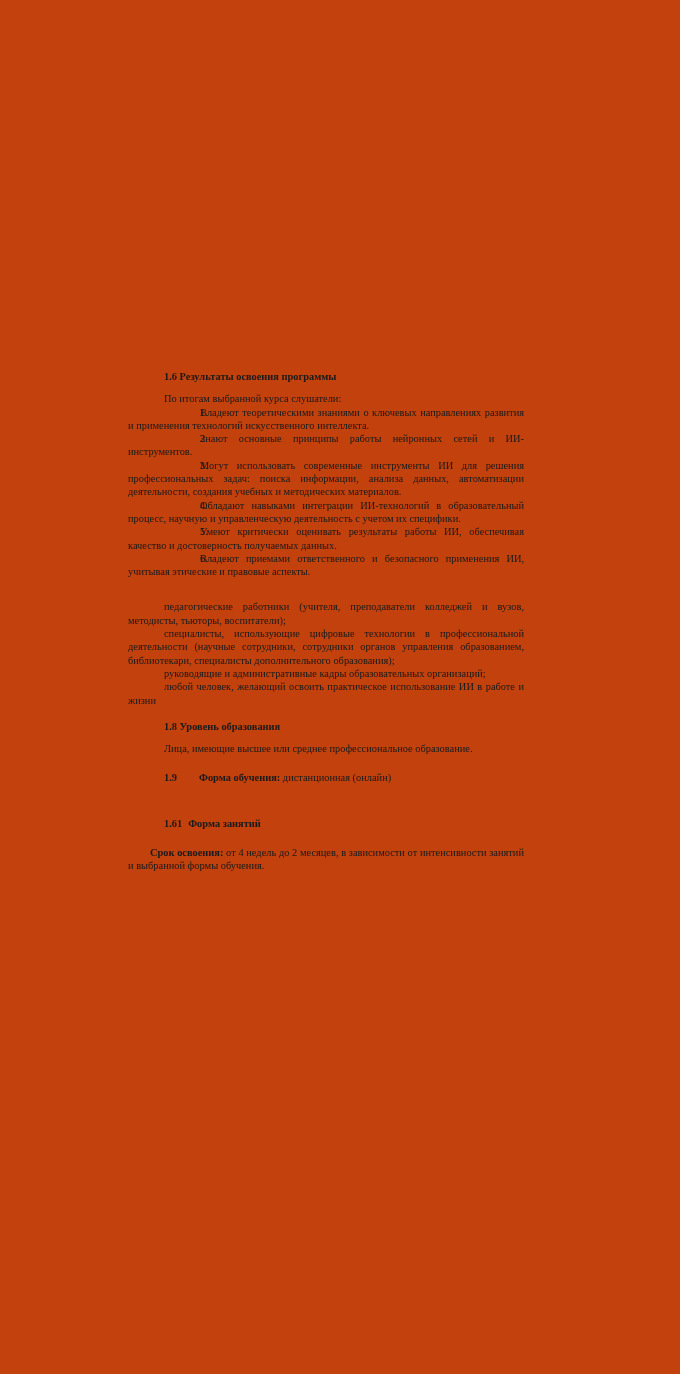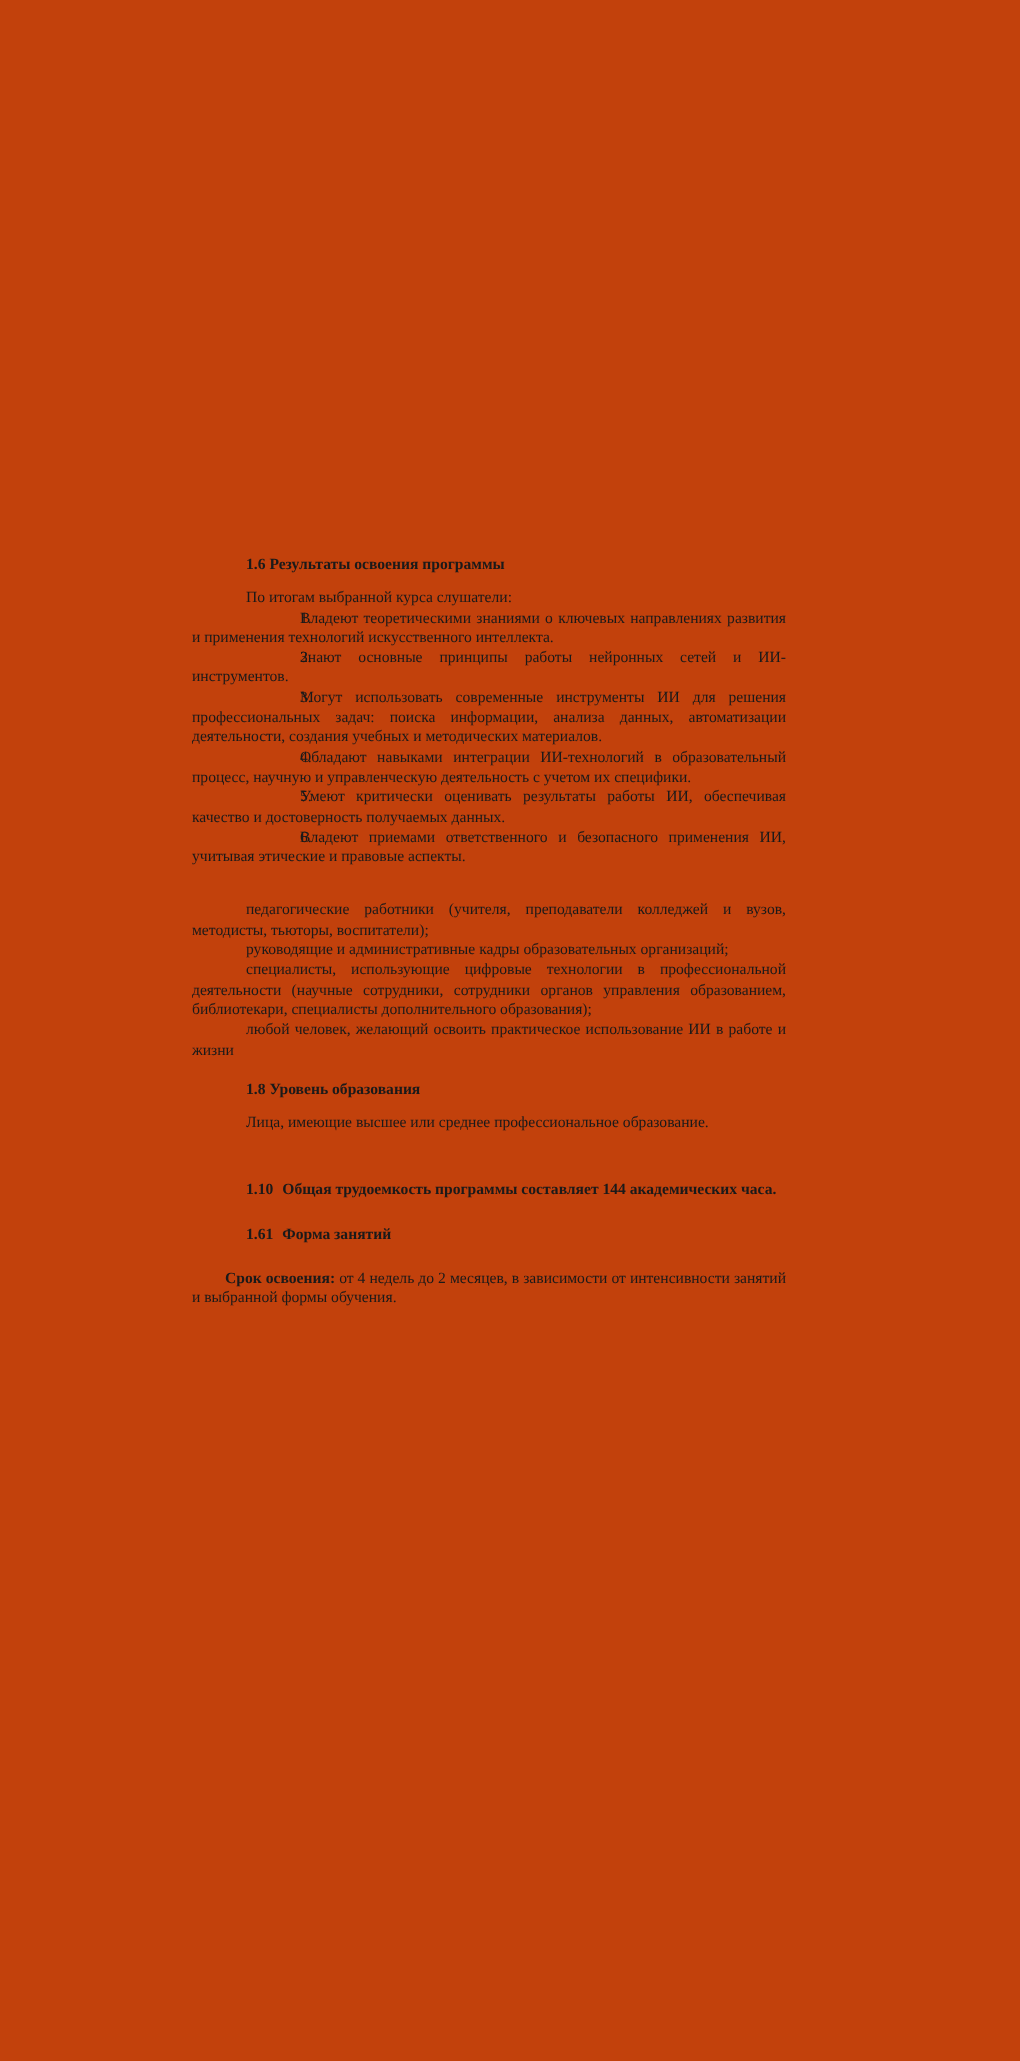--- a/index.html
+++ b/index.html
@@ -107,36 +107,36 @@
     <p class="listitem"><span class="num">2.</span><span>Знают основные принципы работы нейронных сетей и ИИ-инструментов.</span></p>
     <p class="listitem"><span class="num">3.</span><span>Могут использовать современные инструменты ИИ для решения профессиональных задач: поиска информации, анализа данных, автоматизации деятельности, создания учебных и методических материалов.</span></p>
     <p class="listitem"><span class="num">4.</span><span>Обладают навыками интеграции ИИ-технологий в образовательный процесс, научную и управленческую деятельность с учетом их специфики.</span></p>
     <p class="listitem"><span class="num">5.</span><span>Умеют критически оценивать результаты работы ИИ, обеспечивая качество и достоверность получаемых данных.</span></p>
     <p class="listitem"><span class="num">6.</span><span>Владеют приемами ответственного и безопасного применения ИИ, учитывая этические и правовые аспекты.</span></p>
 
     <div class="spacer-md"></div>
 
     <div class="spacer-sm"></div>
     <p class="para">педагогические работники (учителя, преподаватели колледжей и вузов, методисты, тьюторы, воспитатели);</p>
+    <p class="para">специалисты, использующие цифровые технологии в профессиональной деятельности (научные сотрудники, сотрудники органов управления образованием, библиотекари, специалисты дополнительного образования);</p>
     <p class="para">руководящие и административные кадры образовательных организаций;</p>
-    <p class="para">специалисты, использующие цифровые технологии в профессиональной деятельности (научные сотрудники, сотрудники органов управления образованием, библиотекари, специалисты дополнительного образования);</p>
     <p class="para">любой человек, желающий освоить практическое использование ИИ в работе и жизни</p>
 
     <div class="spacer-md"></div>
 
     <p class="heading">1.8 Уровень образования</p>
     <div class="spacer-sm"></div>
     <p class="para">Лица, имеющие высшее или среднее профессиональное образование.</p>
 
     <div class="spacer-lg"></div>
 
+    <p class="para para-bold"><span>1.9</span><span class="tabgap"></span><span class="runin-label">Форма обучения:</span><span class="runin-rest"> дистанционная (онлайн)</span></p>
 
     <div class="spacer-lg"></div>
 
-    <p class="para para-bold"><span>1.10</span><span class="tabgap-narrow"></span><span>Общая трудоемкость программы составляет 144 академических часа.</span></p>
 
     <div class="spacer-lg"></div>
 
     <p class="heading"><span>1.61</span><span class="tabgap-narrow"></span><span>Форма занятий</span></p>
 
     <div class="spacer-lg"></div>
 
     <p class="para" style="text-indent:22px;"><span class="runin-label">Срок освоения:</span><span class="runin-rest"> от 4 недель до 2 месяцев, в зависимости от интенсивности занятий и выбранной формы обучения.</span></p>
 
   </div>

